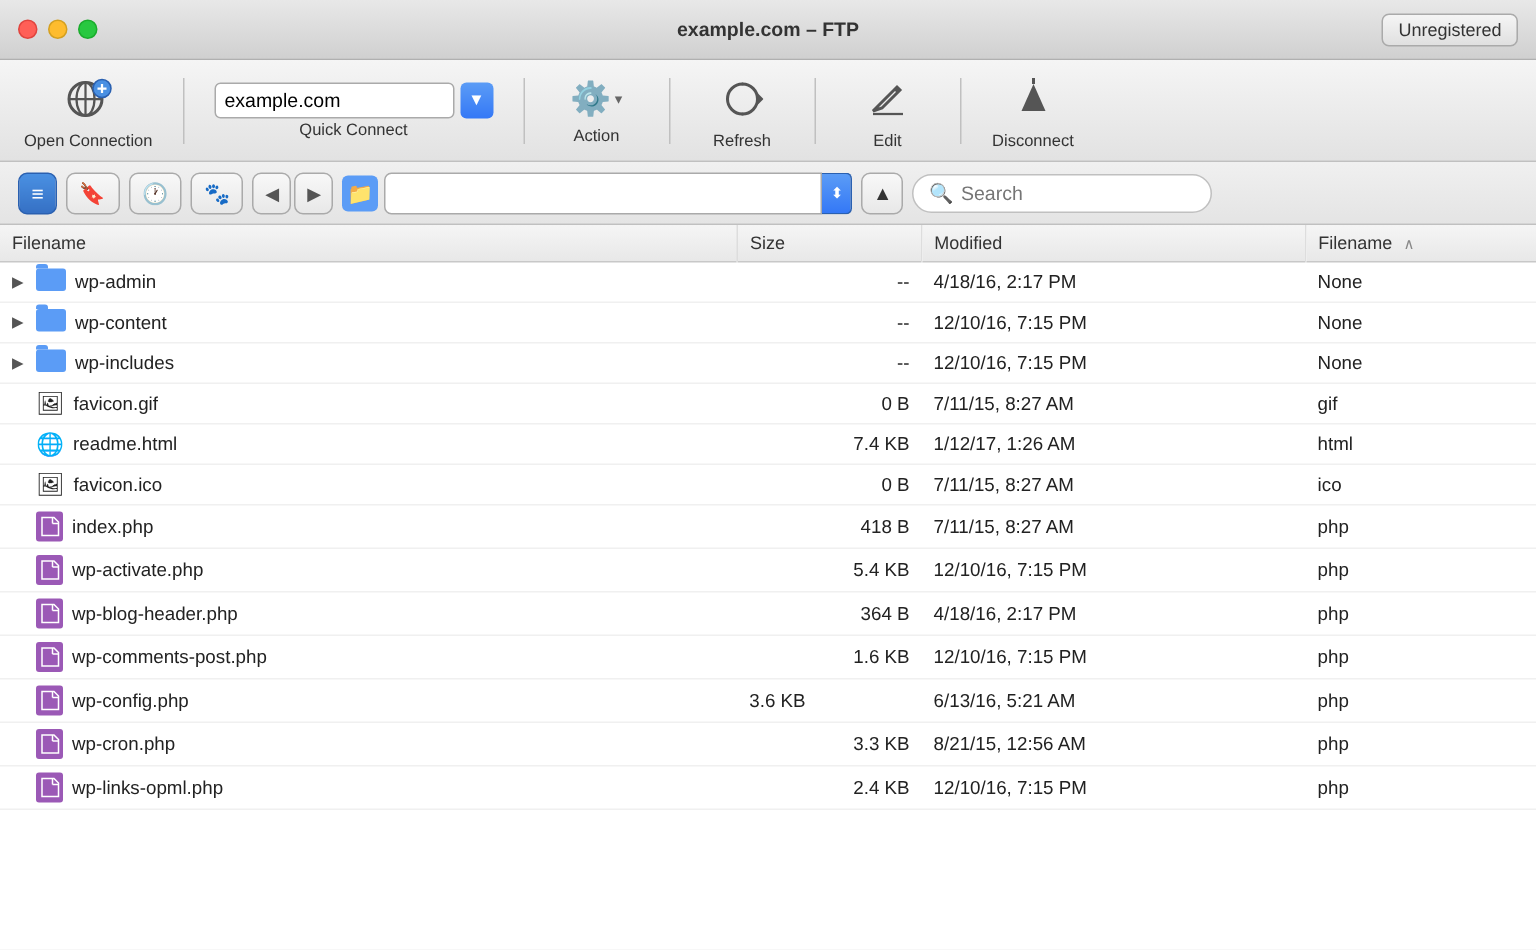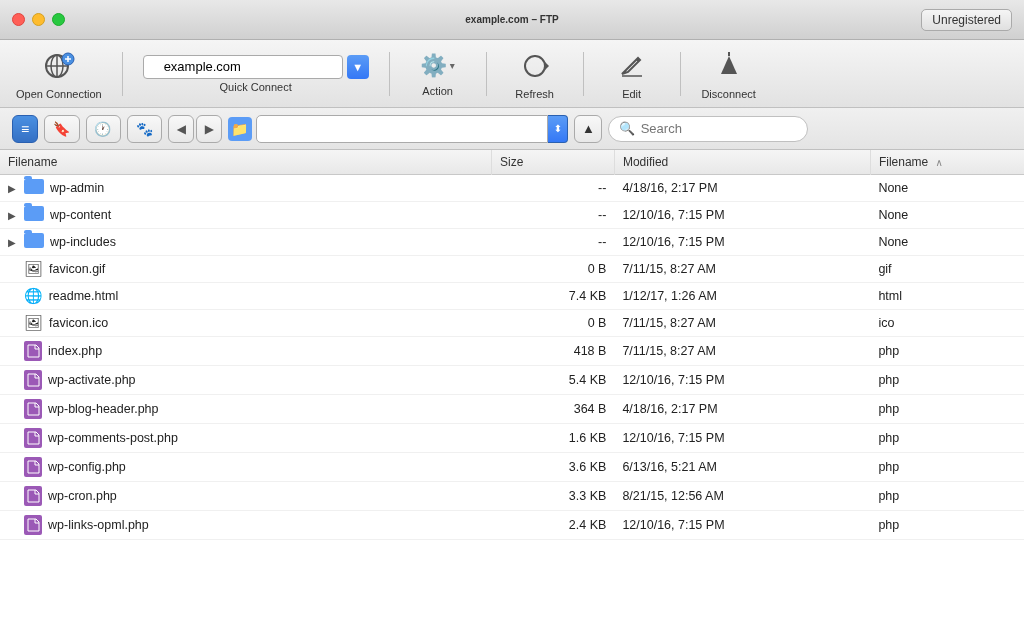--- a/index.html
+++ b/index.html
@@ -34,21 +34,21 @@
       display: inline-block;
     }
     .tl-close { background: #ff5f57; border: 1px solid #e0443e; }
     .tl-min   { background: #febc2e; border: 1px solid #d4a020; }
     .tl-max   { background: #28c840; border: 1px solid #1aac2c; }
 
     .title-text {
       position: absolute;
       left: 50%;
       transform: translateX(-50%);
-      font-size: 10px;
+      font-size: 13px;
       font-weight: 600;
       color: #333;
       white-space: nowrap;
     }
     .unregistered-btn {
       margin-left: auto;
       background: linear-gradient(to bottom, #f5f5f5, #e0e0e0);
       border: 1px solid #aaa;
       border-radius: 5px;
       padding: 3px 10px;
@@ -94,25 +94,25 @@
       flex-direction: column;
       align-items: center;
       gap: 2px;
     }
     .quick-connect-row {
       display: flex;
       align-items: center;
       gap: 4px;
     }
     .address-input {
-      width: 200px;
+      width: 160px;
       height: 24px;
       border: 1px solid #aaa;
       border-radius: 4px;
-      padding: 0 20px;
+      padding: 0 6px;
       font-size: 13px;
       background: white;
       outline: none;
     }
     .dropdown-arrow-btn {
       width: 22px;
       height: 24px;
       background: linear-gradient(to bottom, #5b9cf6, #3478f6);
       border: none;
       border-radius: 4px;
@@ -648,21 +648,21 @@
         <span><span style="display:inline-flex;width:18px;height:20px;background:#9b59b6;border-radius:2px;align-items:center;justify-content:center;">
       <svg width="14" height="14" viewBox="0 0 14 14">
                       <polygon points="2,1 10,1 13,4 13,13 2,13" fill="none" stroke="white" stroke-width="1"></polygon>
                       <line x1="9" y1="1" x2="9" y2="5" stroke="white" stroke-width="1"></line>
                       <line x1="9" y1="5" x2="13" y2="5" stroke="white" stroke-width="1"></line>
                     </svg>
     </span></span>
         <span>wp-config.php</span>
       </div>
     </td>
-    <td class="col-size" style="text-align:right;margin-top:30px;">3.6 KB</td>
+    <td class="col-size" style="text-align:left;margin-top:30px;">3.6 KB</td>
     <td class="col-modified">6/13/16, 5:21 AM</td>
     <td class="col-extension">php</td>
   </tr>
           <tr>
     <td class="col-filename">
       <div class="file-row-name">
         <span class="folder-arrow">&nbsp;</span>
         <span><span style="display:inline-flex;width:18px;height:20px;background:#9b59b6;border-radius:2px;align-items:center;justify-content:center;">
       <svg width="14" height="14" viewBox="0 0 14 14">
                       <polygon points="2,1 10,1 13,4 13,13 2,13" fill="none" stroke="white" stroke-width="1"></polygon>

